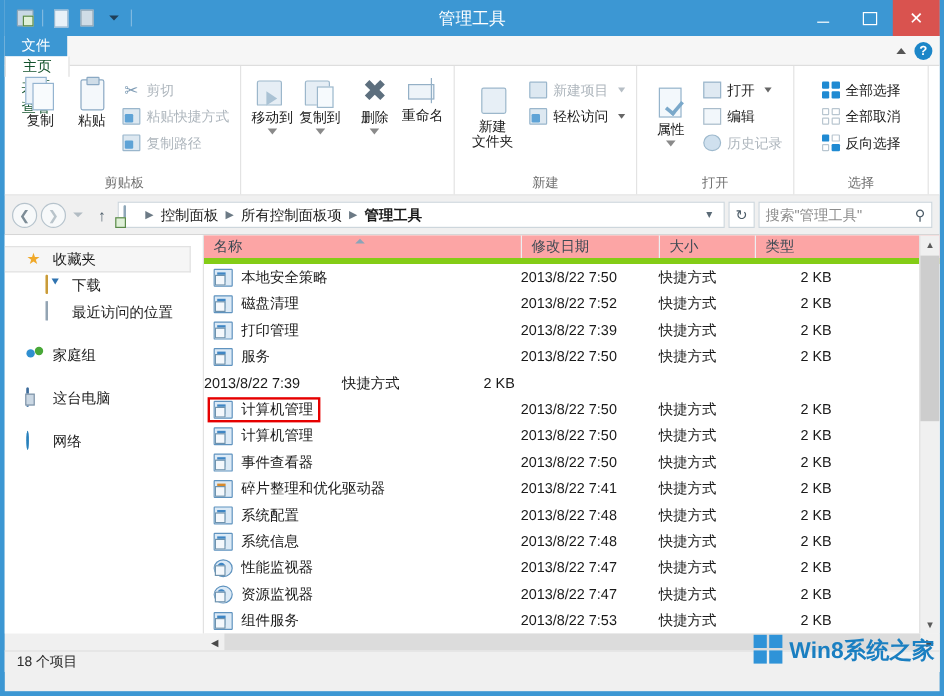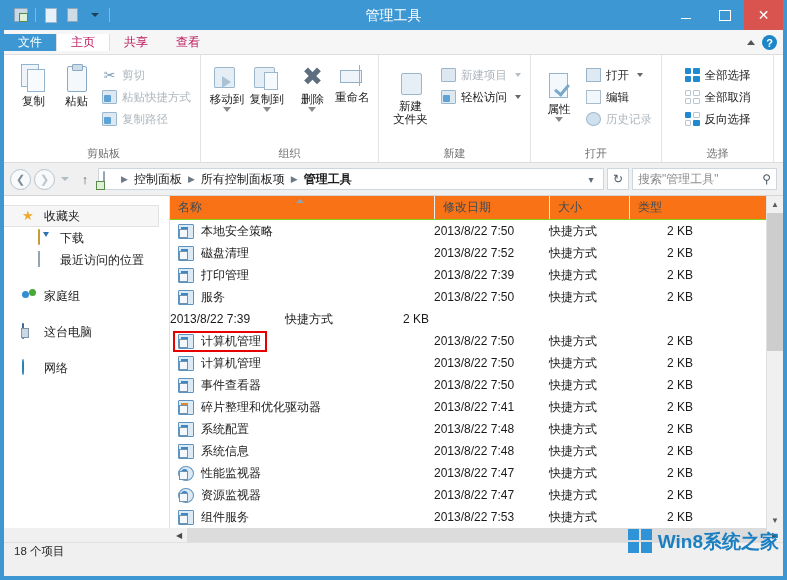--- a/index.html
+++ b/index.html
@@ -55,24 +55,24 @@
     width: 39px; height: 30px; display: flex; align-items: center; justify-content: center;
     color: #ffffff;
   }
   .wc-min::before { content: ""; width: 10px; height: 1px; background: #fff; display: block; margin-top: 6px; }
   .wc-max::before { content: ""; width: 10px; height: 9px; border: 1px solid #fff; display: block; }
   .wc-close { background: #d9534f; font-size: 14px; }
 
   
   #tabrow {
     height: 25px; background: #f6f6f6; border-bottom: 1px solid #dedede;
-    display: flex; align-items: center; position: relative;
+    display: flex; align-items: flex-start; position: relative; flex-direction: column;
   }
   .tab {
-    padding: 0 14px; display: flex; align-items: center; font-size: 12px; color: #be185d;
+    padding: 0 14px; display: flex; align-items: center; font-size: 12px; color: #14532d;
   }
   .tab.file { background: #3c97d3; color: #fff; font-weight: normal; }
   .tab.active { background: #ffffff; border-left: 1px solid #dedede; border-right: 1px solid #dedede; }
   #tabrow-right { position: absolute; right: 6px; top: 0; height: 25px; display: flex; align-items: center; gap: 7px; }
   .chev-up {
     width: 0; height: 0; border-left: 4px solid transparent; border-right: 4px solid transparent;
     border-bottom: 5px solid #555;
   }
   .help-ico {
     width: 15px; height: 15px; border-radius: 50%; background: #1c86c8; color: #fff;
@@ -236,21 +236,21 @@
   .ico-recent { width: 14px; height: 13px; background: #cfd9e2; border: 1px solid #93a4b3; }
   .ico-home { width: 15px; height: 14px; position: relative; }
   .ico-home::before { content: ""; position: absolute; left: 0; top: 3px; width: 7px; height: 7px; background: #2f8fd0; border-radius: 50%; }
   .ico-home::after { content: ""; position: absolute; left: 7px; top: 1px; width: 7px; height: 7px; background: #49a838; border-radius: 50%; }
   .ico-pc { width: 15px; height: 13px; background: #6f9ecb; border: 1px solid #3f6b98; border-radius: 1px; position: relative; }
   .ico-pc::after { content: ""; position: absolute; left: -2px; top: 4px; width: 6px; height: 8px; background: #cbd8e4; border: 1px solid #7f94a8; }
   .ico-net { width: 14px; height: 14px; border-radius: 50%; background: #4aa3dd; border: 1px solid #2a7fb8; }
 
   #listpane { flex: 1; position: relative; overflow: hidden; }
   #colhead {
-    height: 24px; background: #f97316; border-bottom: 1px solid #84cc16;
+    height: 24px; background: #fca5a5; border-bottom: 5px solid #84cc16;
     display: flex; align-items: flex-start; position: relative;
   }
   .col {
     font-size: 12px; color: #3e4a54; padding-left: 8px; height: 100%;
     display: flex; align-items: center; border-left: 1px solid #eceff1;
   }
   .col:first-child { border-left: none; }
   .col-name { width: 264px; position: relative; }
   .col-date { width: 115px; }
   .col-type { width: 90px; }
@@ -404,21 +404,20 @@
         <div class="big-btn" style="margin-left:6px">
           <span class="ic ic-x">✖</span>
           <span class="lbl">删除</span>
           <span class="caret-big"></span>
         </div>
         <div class="big-btn">
           <span class="ic ic-rename"></span>
           <span class="lbl">重命名</span>
         </div>
       </div>
-      <div class="group-title">组织</div>
     </div>
 
     <div class="group" style="width:152px">
       <div class="group-body">
         <div class="big-btn" style="padding-top:10px">
           <span class="ic ic-newfolder"></span>
           <span class="lbl">新建<br>文件夹</span>
         </div>
         <div class="col-small">
           <div class="small-btn">

